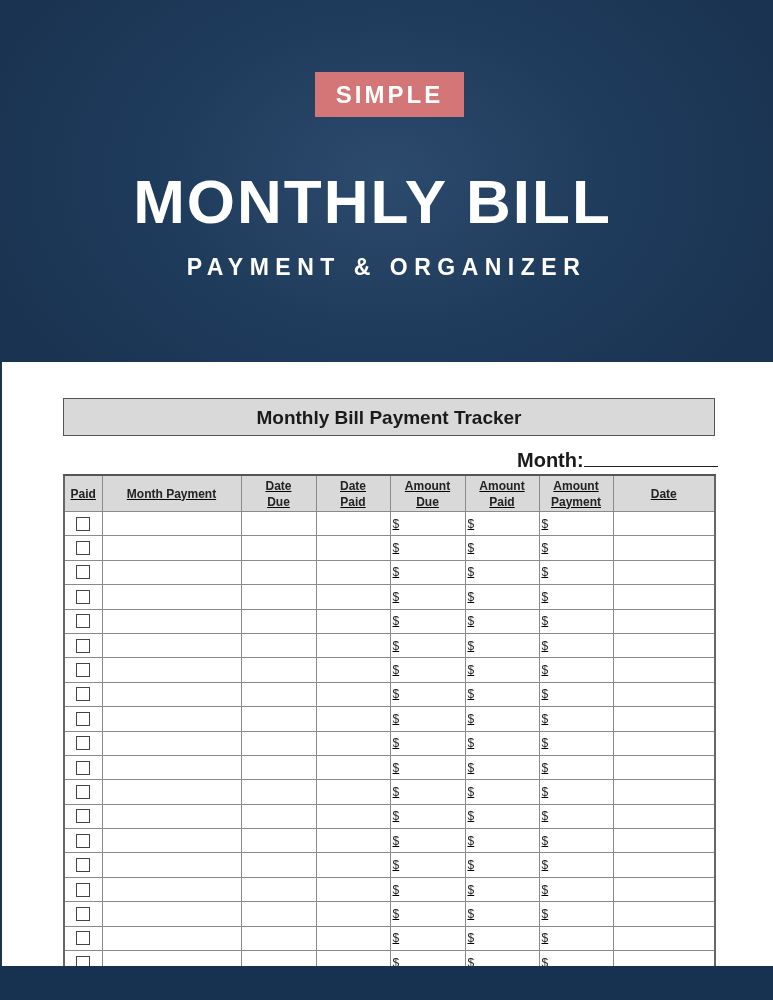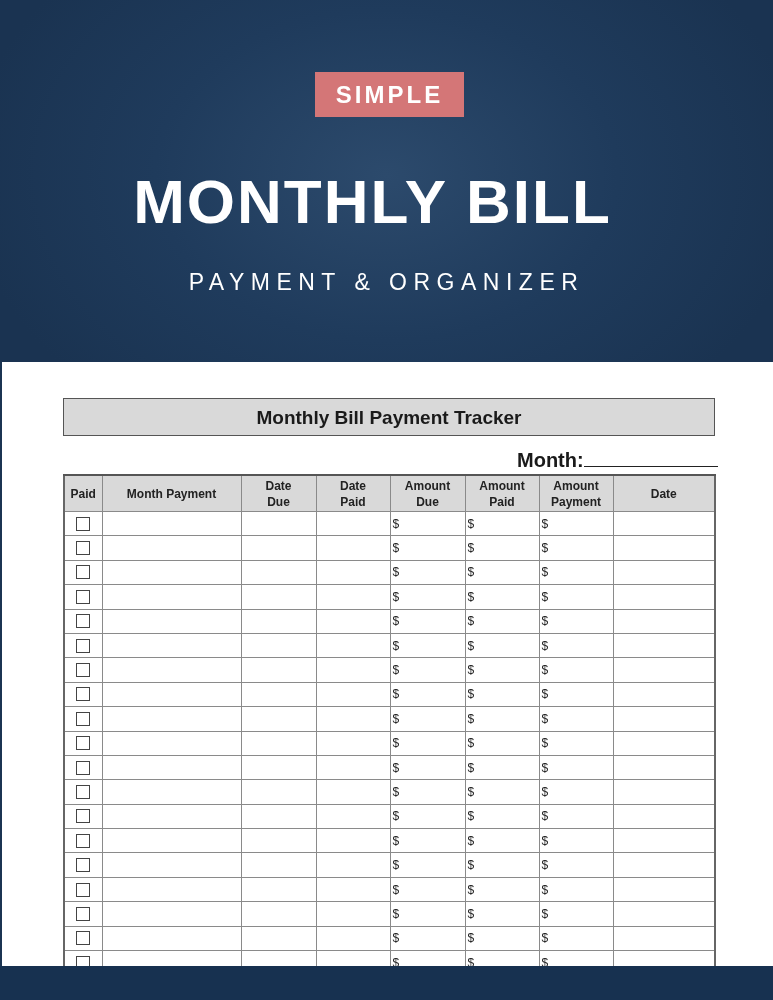--- a/index.html
+++ b/index.html
@@ -4,36 +4,36 @@
 <style>
   html,body{margin:0;padding:0;}
   body{width:773px;height:1000px;position:relative;overflow:hidden;
     background:#1b3452;font-family:"Liberation Sans",sans-serif;}
   .cover{position:absolute;left:0;top:0;width:773px;height:362px;
     background:radial-gradient(ellipse 420px 300px at 386px 175px,#2c4a6c 0%,#1f3b5c 55%,#1a3351 100%);}
   .badge{position:absolute;left:315px;top:72px;width:149px;height:45px;background:#d47677;
     color:#fff;font-weight:bold;font-size:24px;letter-spacing:3px;text-align:center;line-height:46px;}
   .title{position:absolute;left:0;top:142px;width:745px;text-align:center;color:#fff;
     font-weight:bold;font-size:62px;letter-spacing:2px;line-height:80px;margin-top:20px;}
-  .subtitle{position:absolute;left:0;top:267px;width:773px;text-align:center;color:#fff;
-    font-weight:normal;font-size:23px;letter-spacing:6.5px;line-height:30px;}
+  .subtitle{position:absolute;left:0;top:252px;width:773px;text-align:center;color:#fff;
+    font-weight:bold;font-size:23px;letter-spacing:6.5px;line-height:30px;}
   .page{position:absolute;left:2px;top:362px;width:771px;height:748px;background:#fff;overflow:hidden;}
   .bottom-bar{position:absolute;left:0;top:966px;width:773px;height:34px;background:#173150;}
   .tracker-title{position:absolute;left:61px;top:36px;width:650px;height:36px;background:#d9d9d9;
     border:1.5px solid #555;text-align:center;font-size:19px;font-weight:bold;color:#1a1a1a;line-height:37px;}
   .month{position:absolute;left:515px;top:87px;font-size:20px;font-weight:bold;color:#1a1a1a;}
   .month-line{display:inline-block;width:134px;border-bottom:1.5px solid #222;height:14px;vertical-align:baseline;}
   table{position:absolute;left:61px;top:112px;border-collapse:collapse;table-layout:fixed;width:652px;}
   th,td{border:1.3px solid #8a8a8a;padding:0;}
   th{background:#d9d9d9;height:35px;font-size:12px;font-weight:bold;color:#222;line-height:16px;text-align:center;}
   thead tr{border-top:2px solid #555;}
   td{height:23.4px;font-size:12px;color:#222;}
   td.money{padding-left:2px;}
   .cb{display:block;width:12px;height:12px;border:1.5px solid #444;margin:0 auto;background:#fff;}
-  table{border-left:2px solid #666;border-right:2px solid #666;}
+  table{border-left:2px solid #666;border-right:2px solid #666;text-decoration:underline;}
 </style>
 </head>
 <body>
 
 <div class="cover">
   <div class="badge">SIMPLE</div>
   <div class="title">MONTHLY BILL</div>
   <div class="subtitle">PAYMENT &amp; ORGANIZER</div>
 </div>
 

